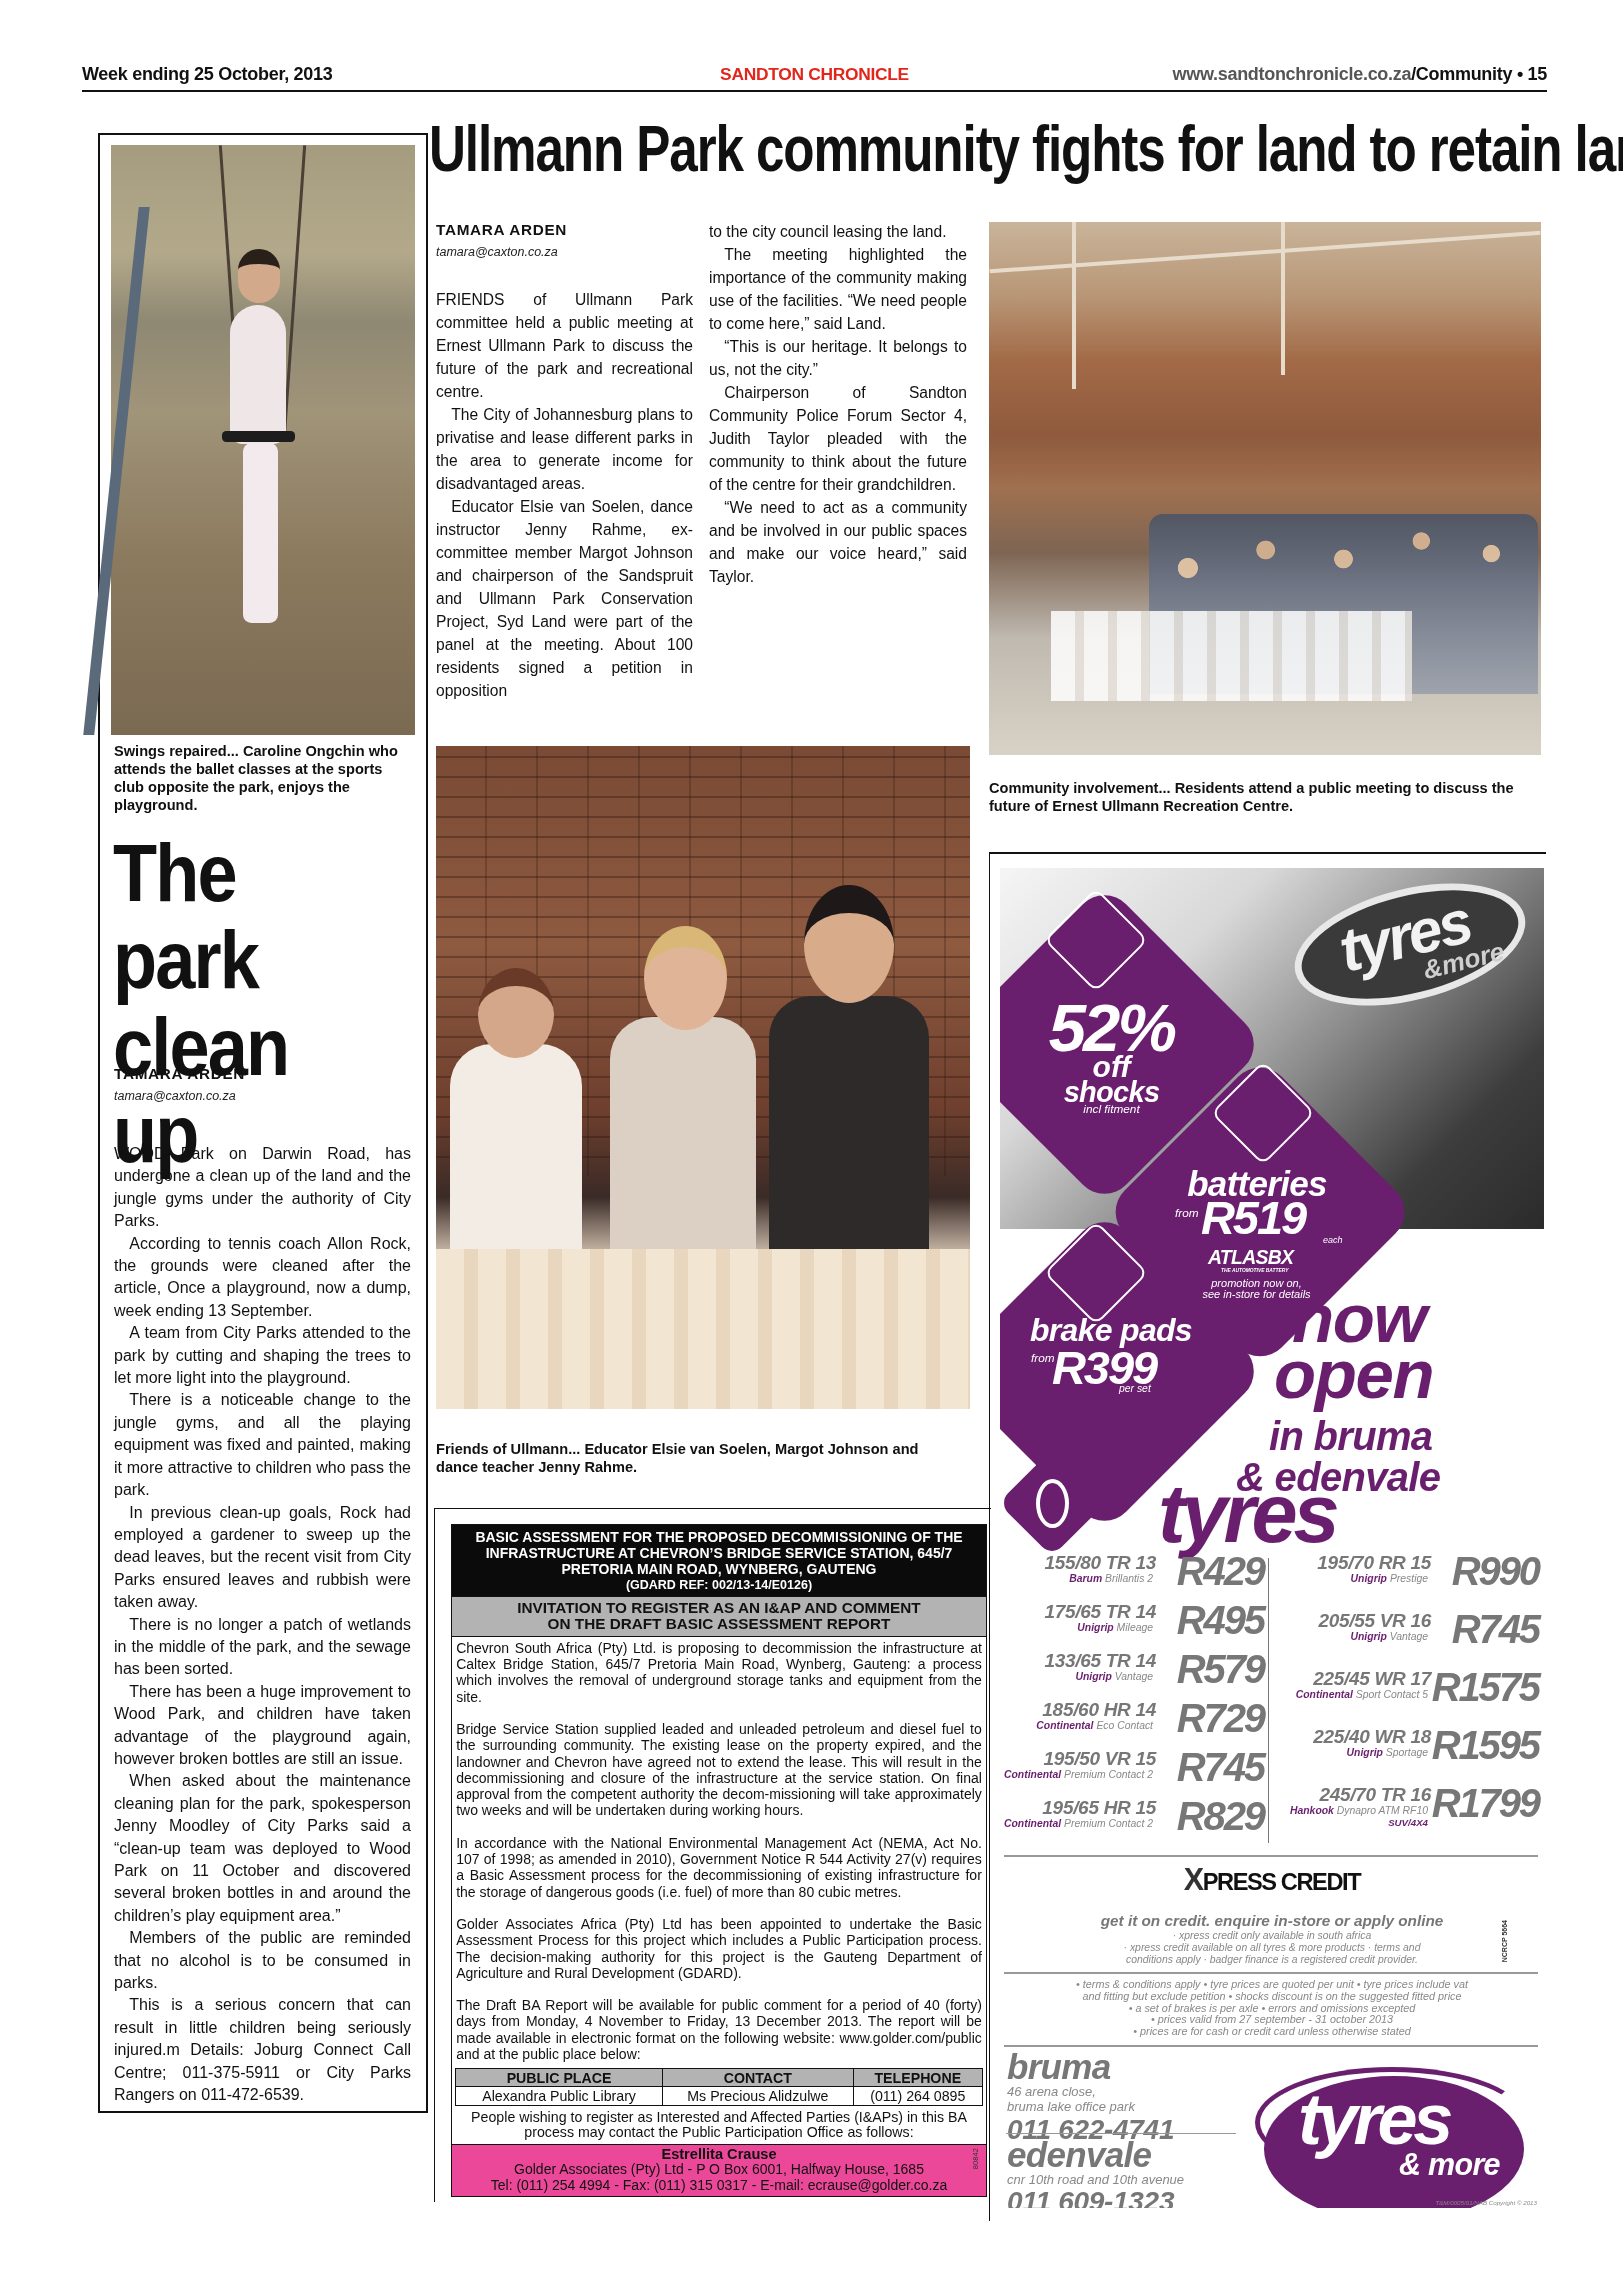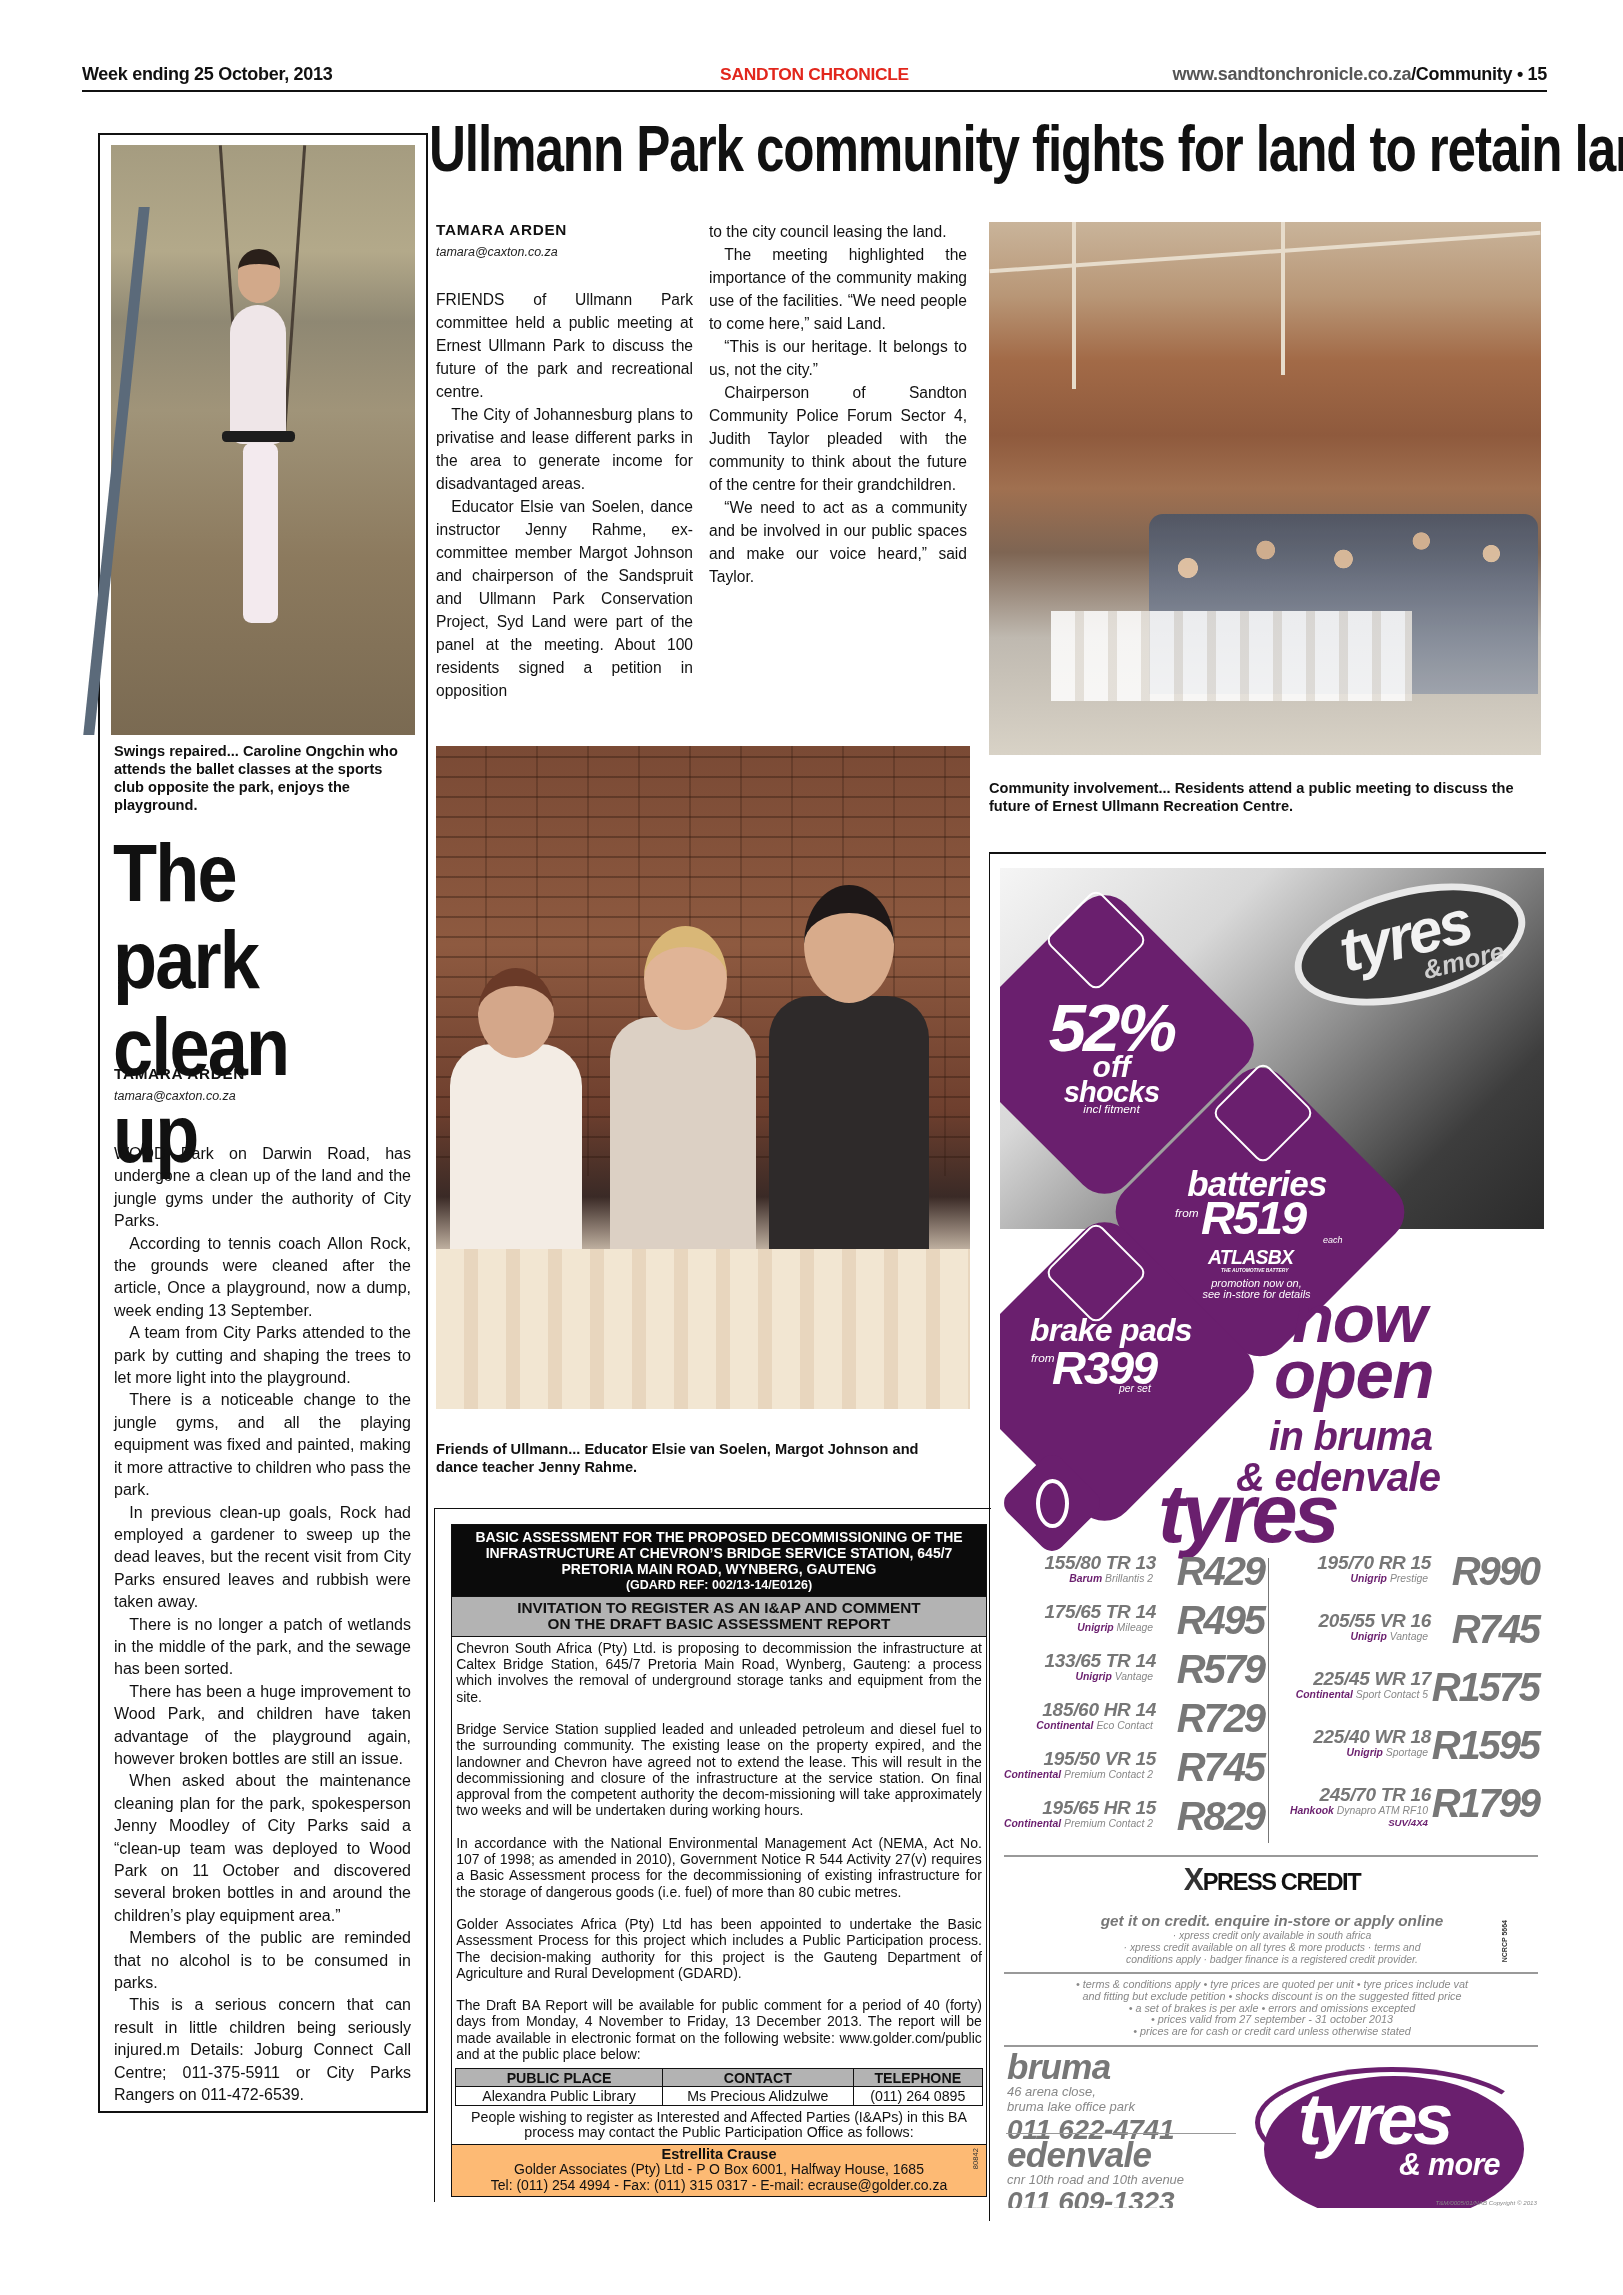--- a/index.html
+++ b/index.html
@@ -77,21 +77,21 @@
   .notice-head { background: #0b0b0b; color: #fff; text-align: center; font-weight: bold; font-size: 14px; line-height: 16px; padding: 4.2px 5.6px 2.8px; }
   .notice-head .ref { font-size: 12.5px; }
   .notice-sub { background: #b3b3b3; color: #111; text-align: center; font-weight: bold; font-size: 15.3px; line-height: 16.7px; padding: 2.8px 5.6px; border-top: 1.4px solid #111; border-bottom: 1.4px solid #111; }
   .notice-body { padding: 2.8px 4.2px 0; font-size: 14px; line-height: 16.3px; text-align: justify; }
   .notice-body p { margin-bottom: 16px; }
   .notice-body p.tight { margin-bottom: 5.6px; }
   .notice-table { width: 528px; margin: 0 auto; border-collapse: collapse; font-size: 14.2px; }
   .notice-table th { background: #b3b3b3; border: 1.4px solid #111; font-weight: bold; padding: 0.7px; }
   .notice-table td { border: 1.4px solid #111; text-align: center; padding: 0.7px; }
   .notice-register { text-align: center; font-size: 14.2px; line-height: 15.6px; padding: 4.2px 2.8px 2.8px; }
-  .notice-contact { background: #fdba74; border-top: 1.4px solid #111; text-align: center; font-size: 14px; line-height: 15.3px; padding: 2.1px 2.8px 2.8px; position: relative; }
+  .notice-contact { background: #ec4899; border-top: 1.4px solid #111; text-align: center; font-size: 14px; line-height: 15.3px; padding: 2.1px 2.8px 2.8px; position: relative; }
   .notice-contact .name { font-weight: bold; font-size: 14.6px; }
   .notice-code { position: absolute; right: 2.8px; top: 2.8px; font-size: 7.6px; writing-mode: vertical-rl; transform: rotate(180deg); color: #333; }
 
   
   .ad-frame { left: 989px; top: 852px; width: 557px; height: 1369px; border-top: 2.1px solid #111; border-left: 1.4px solid #111; }
   .ad { left: 1000px; top: 868px; width: 544px; height: 1340px; background: #fff; overflow: hidden; }
   .ad-photo { position: absolute; left: 0; top: 0; width: 544px; height: 361px;
      background: linear-gradient(135deg, #f5f5f5 0%, #d8d8d8 30%, #8d8d8d 55%, #3d3d3d 80%, #2b2b2b 100%); }
   .ad-sign { position: absolute; left: 292px; top: 21px; width: 236px; height: 111px; border-radius: 50%; background: #3a3a3a; transform: rotate(-14deg); border: 7px solid #e8e8e8; }
   .ad-sign-text { position: absolute; left: 42px; top: 4.2px; color: #f2f2f2; font-weight: bold; font-style: italic; font-size: 61px; letter-spacing: -2.8px; }

